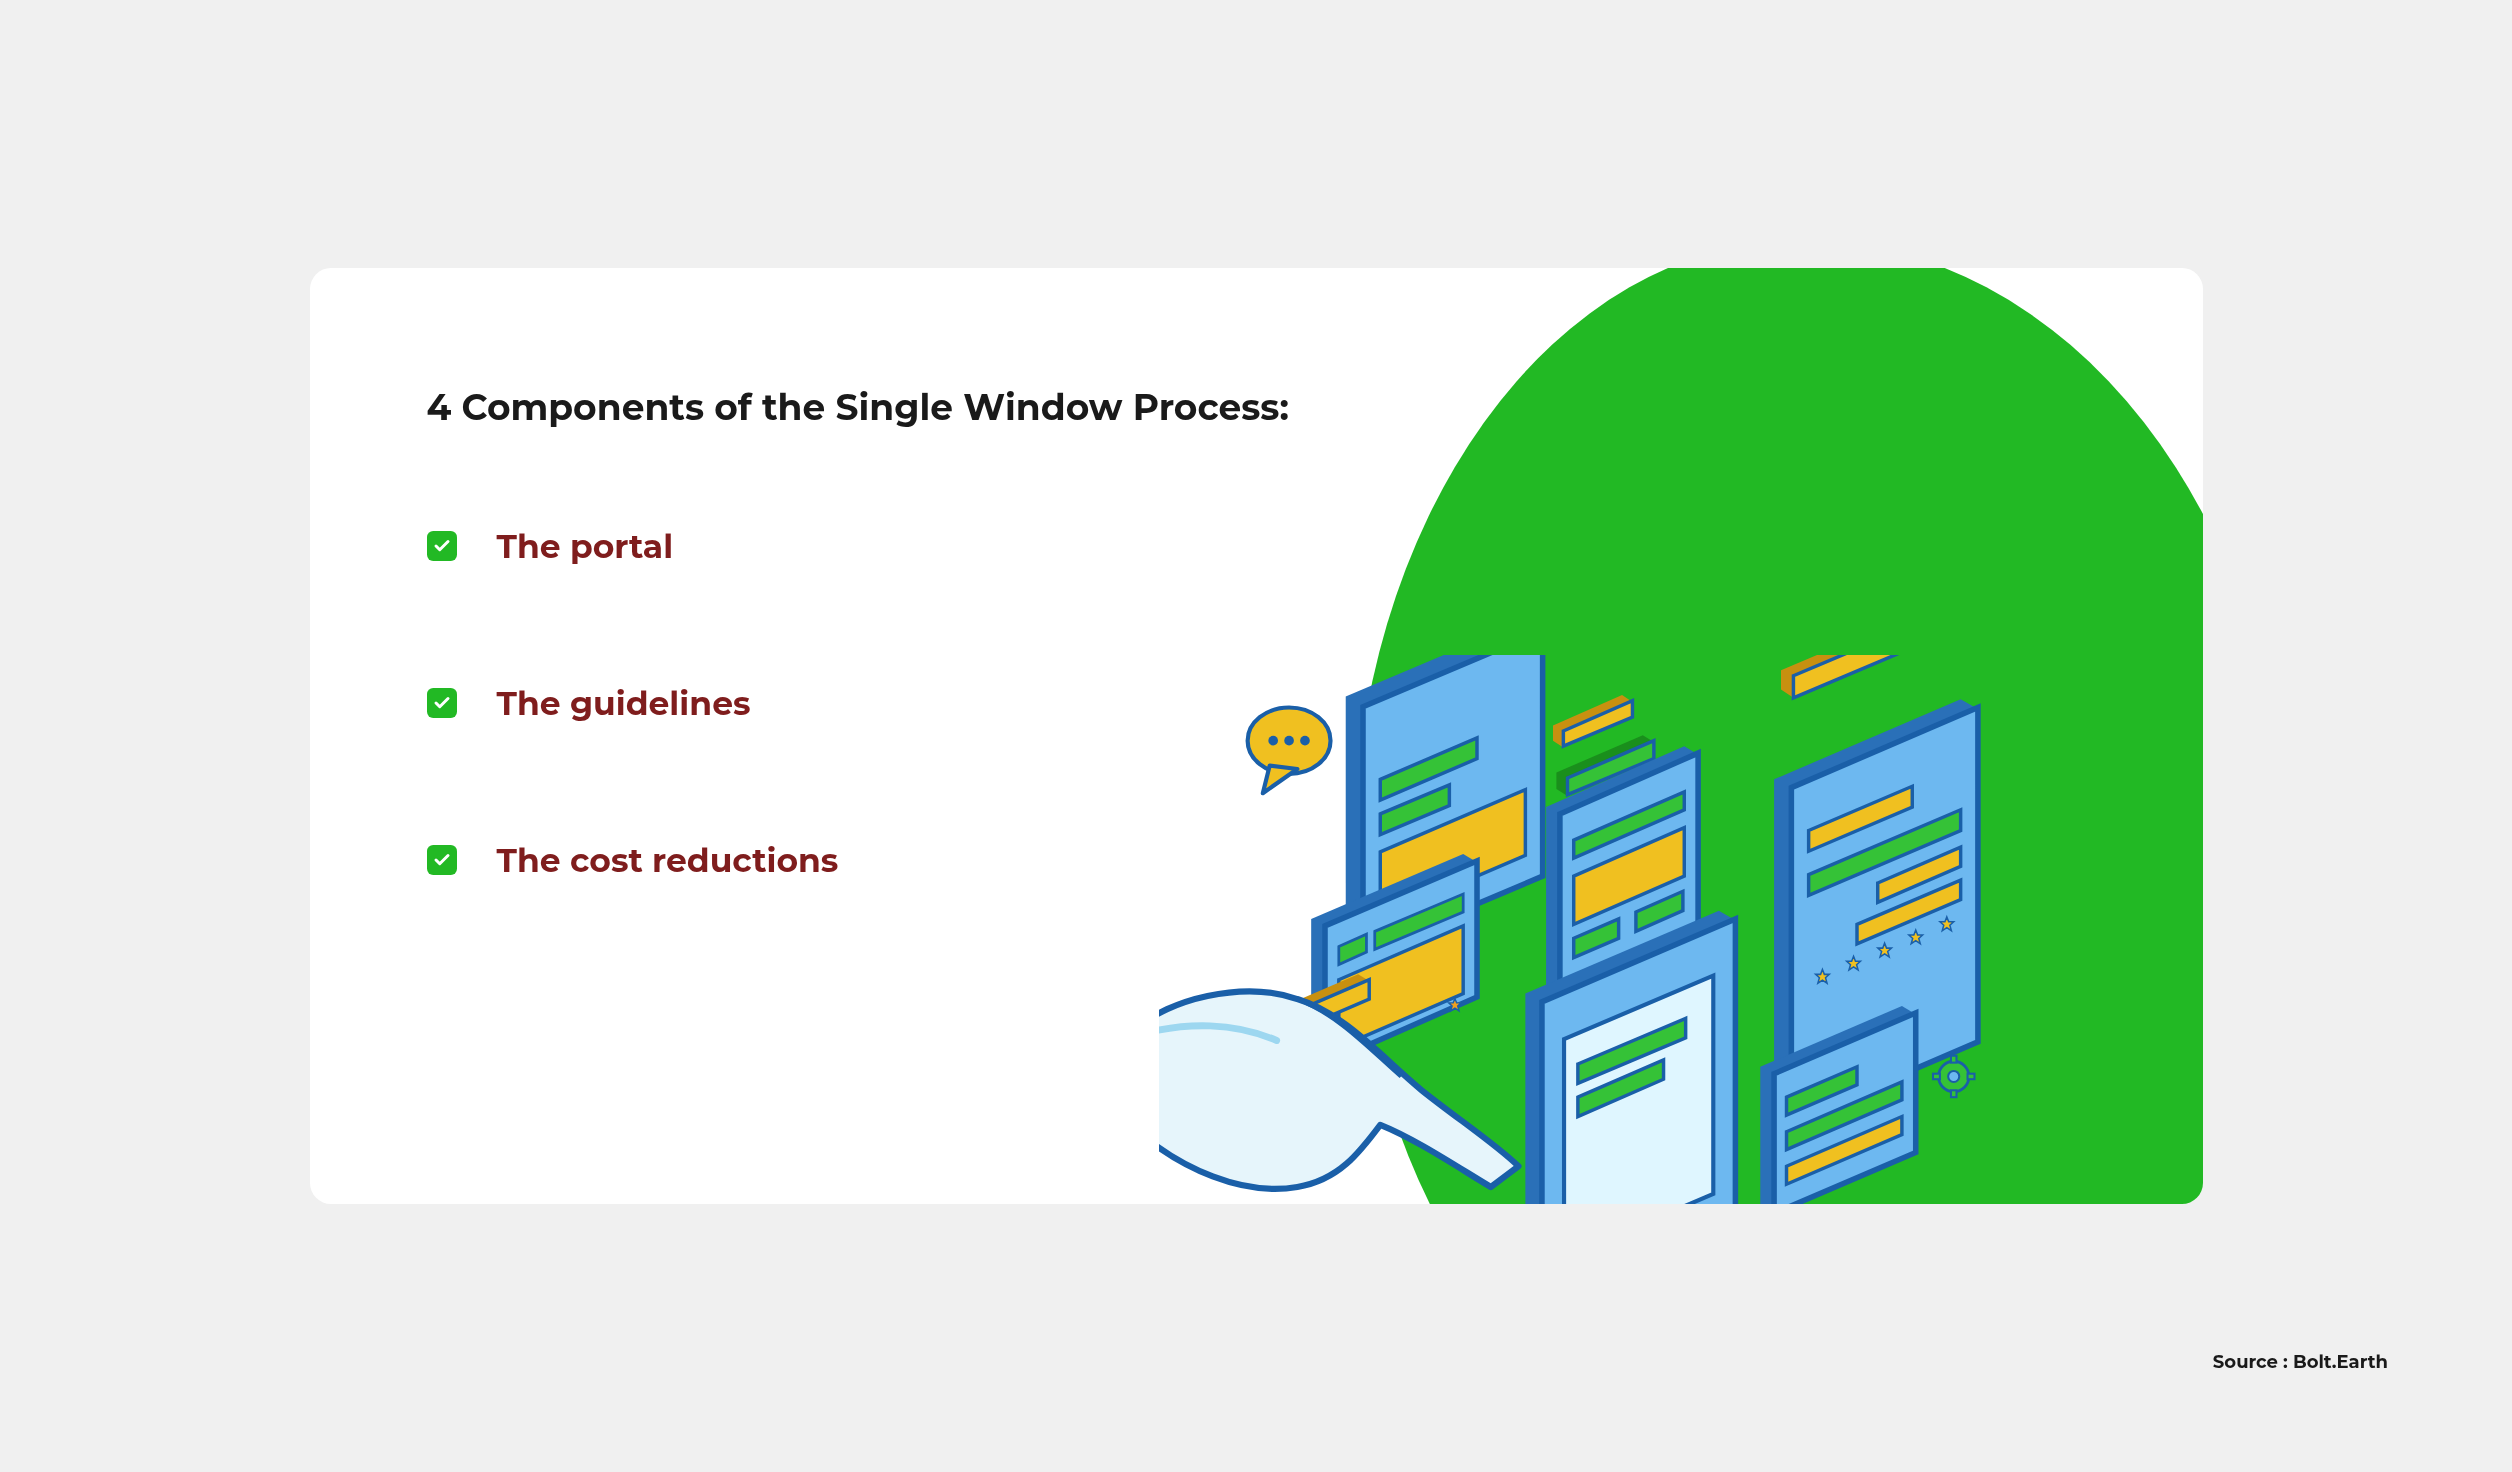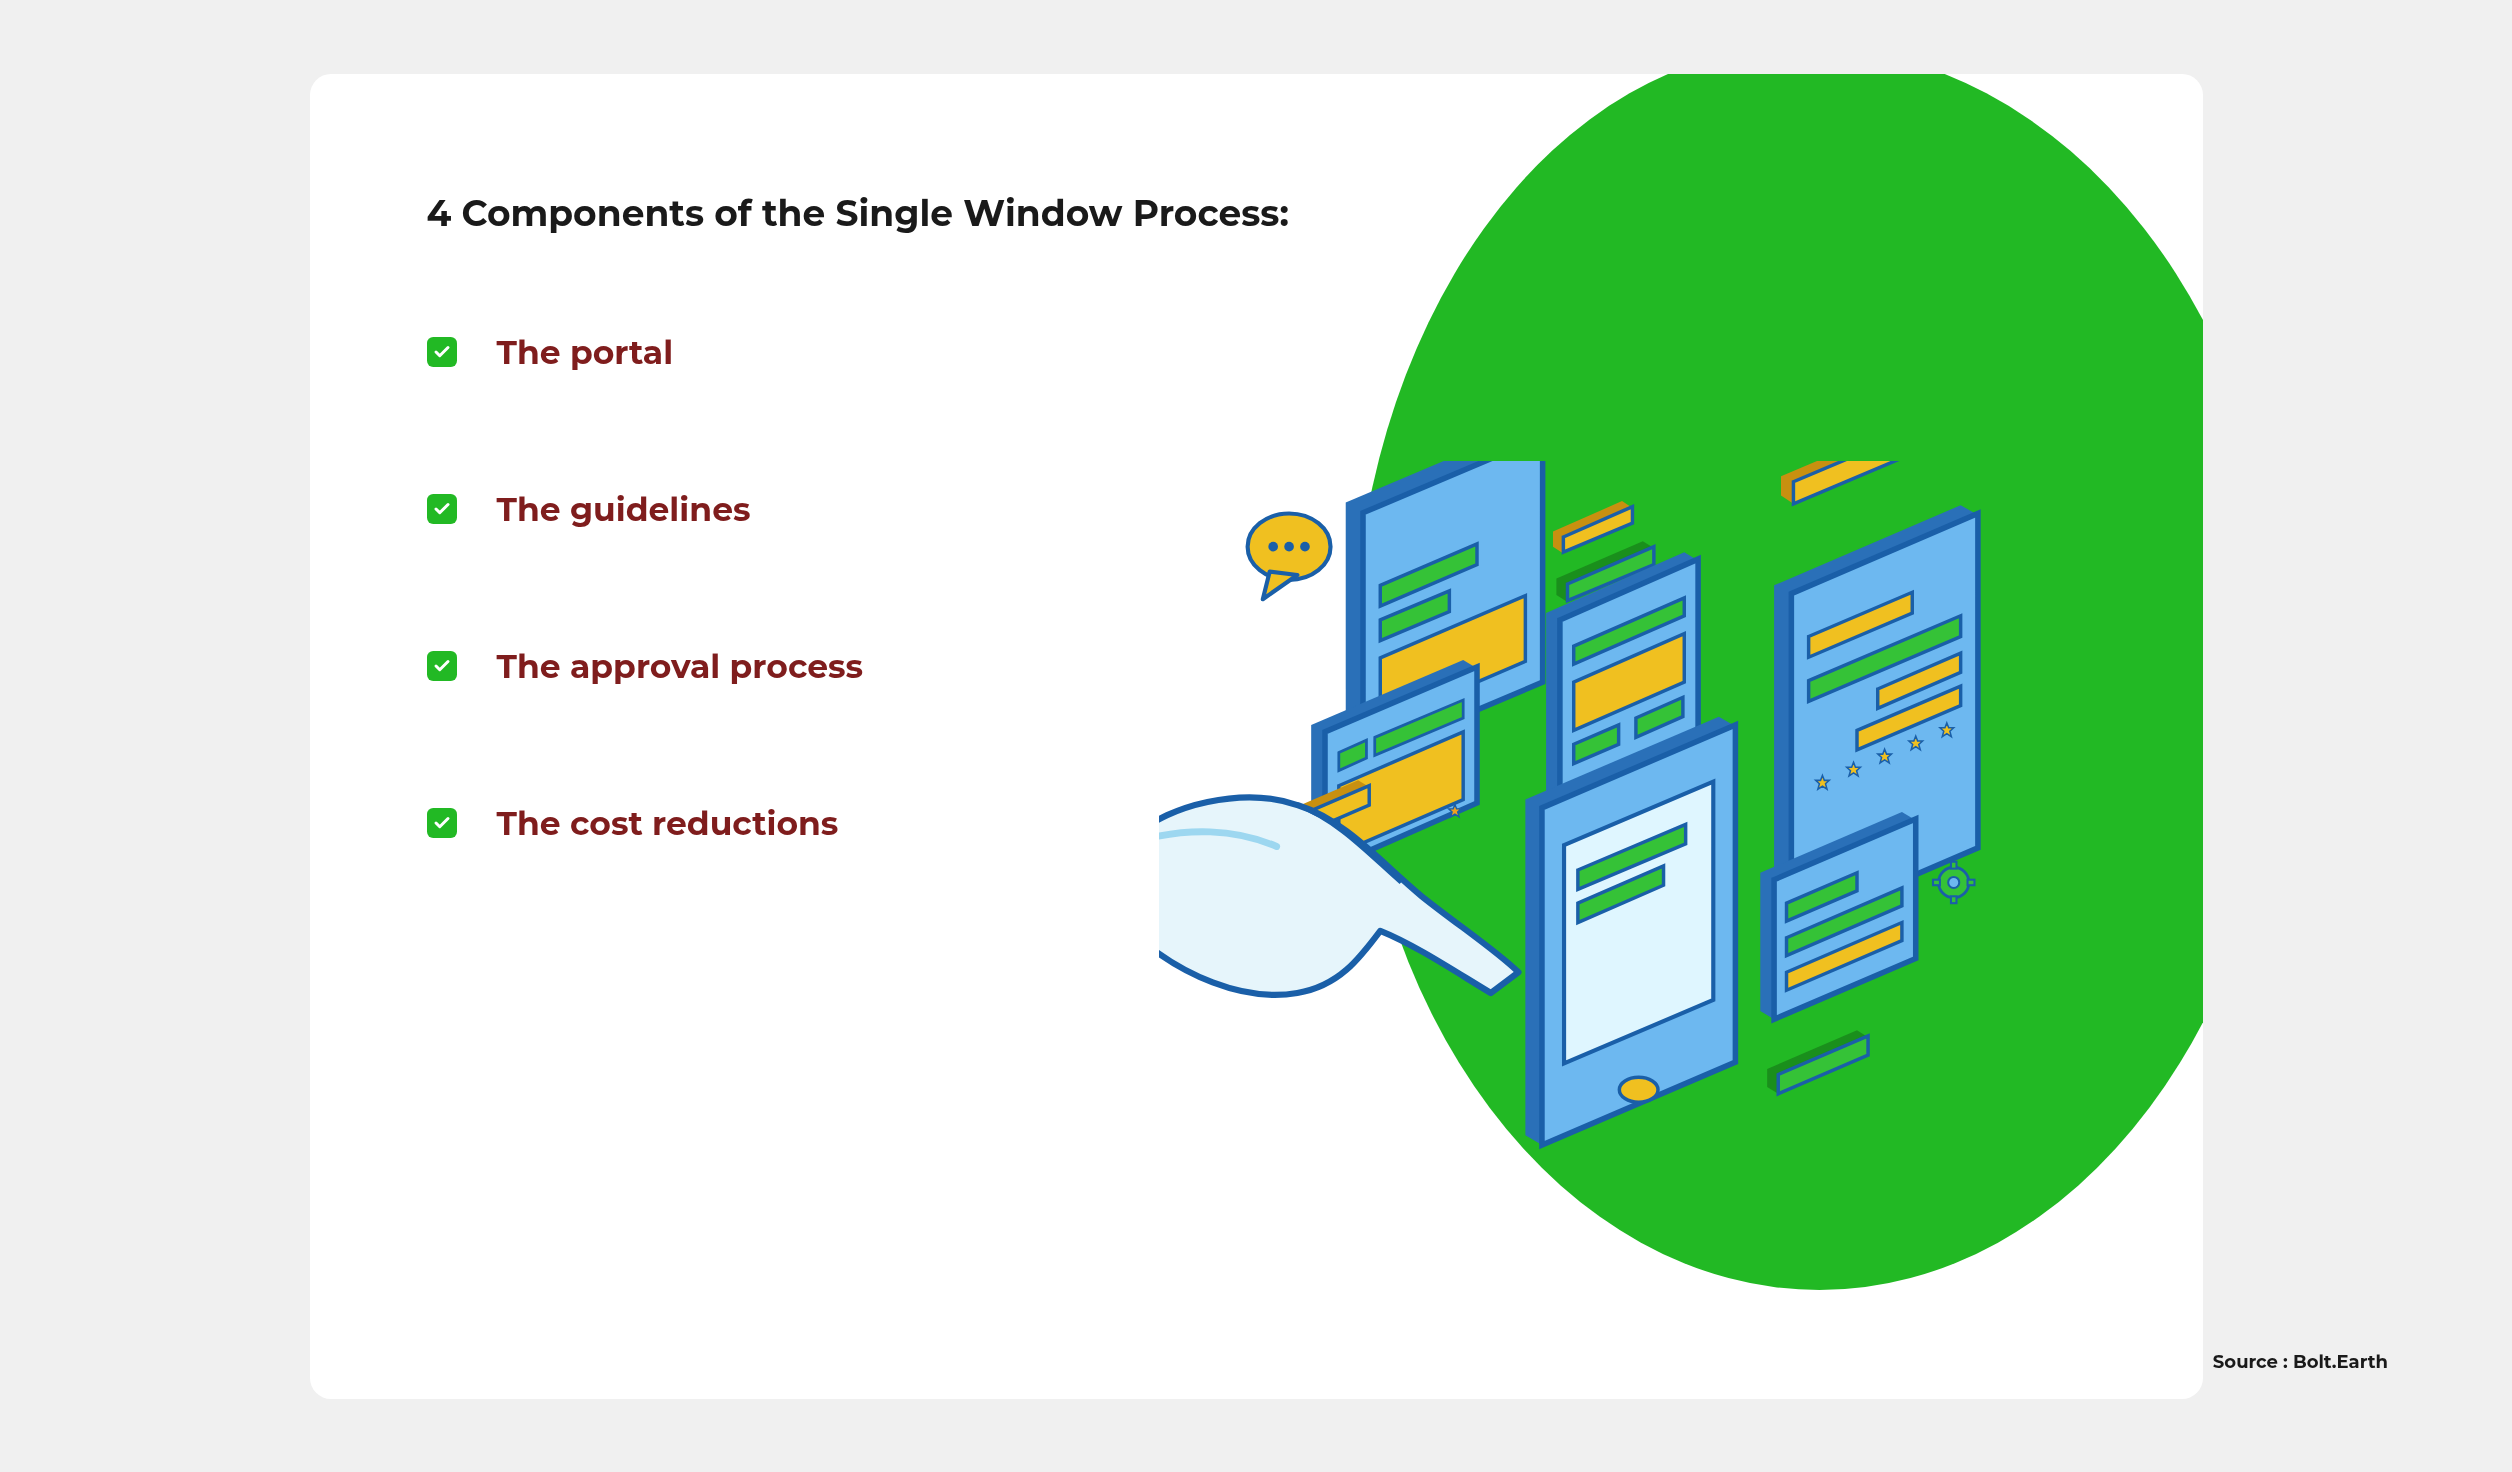--- a/index.html
+++ b/index.html
@@ -8,21 +8,21 @@
     font-family: 'Montserrat', 'Segoe UI', Arial, sans-serif;
     width: 2512px;
     height: 1472px;
     display: flex;
     align-items: center;
     justify-content: center;
     position: relative;
   }
   .card {
     width: 1893px;
-    height: 1325px;
+    height: 936px;
     background: #ffffff;
     border-radius: 21px;
     position: relative;
     overflow: hidden;
   }
   .blob {
     position: absolute;
     right: -83px;
     top: -28px;
     width: 933px;
@@ -102,28 +102,20 @@
 
     <div class="item">
       <span class="check">
         <svg viewBox="0 0 24 24" fill="none" stroke="#fff" stroke-width="4" stroke-linecap="round" stroke-linejoin="round">
             <polyline points="4 12 9 17 20 6"></polyline>
           </svg>
       </span>
       <span class="item-text">The guidelines</span>
     </div>
 
-    <div class="item">
-      <span class="check">
-        <svg viewBox="0 0 24 24" fill="none" stroke="#fff" stroke-width="4" stroke-linecap="round" stroke-linejoin="round">
-            <polyline points="4 12 9 17 20 6"></polyline>
-          </svg>
-      </span>
-      <span class="item-text">The approval process</span>
-    </div>
 
     <div class="item">
       <span class="check">
         <svg viewBox="0 0 24 24" fill="none" stroke="#fff" stroke-width="4" stroke-linecap="round" stroke-linejoin="round">
             <polyline points="4 12 9 17 20 6"></polyline>
           </svg>
       </span>
       <span class="item-text">The cost reductions</span>
     </div>
   </div>

